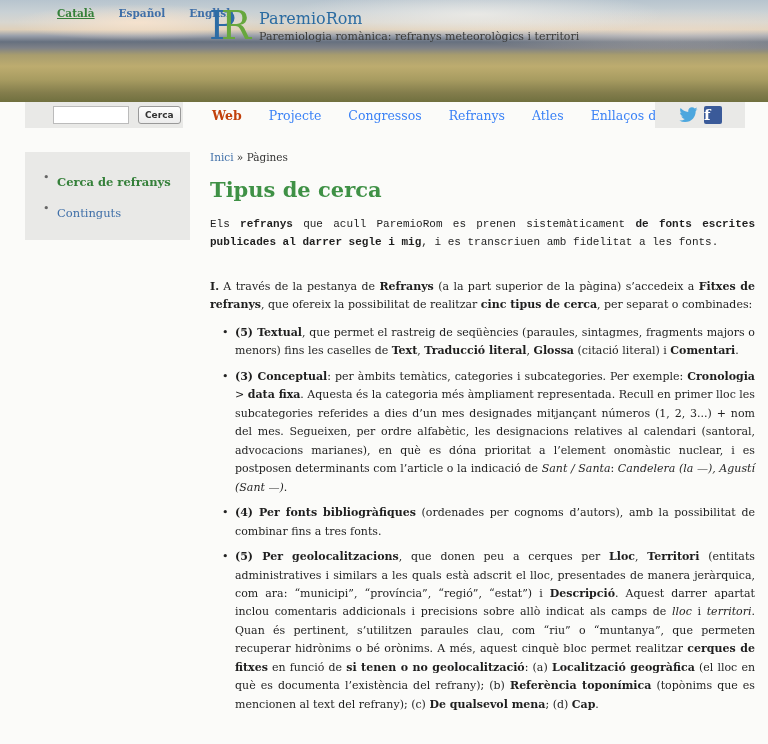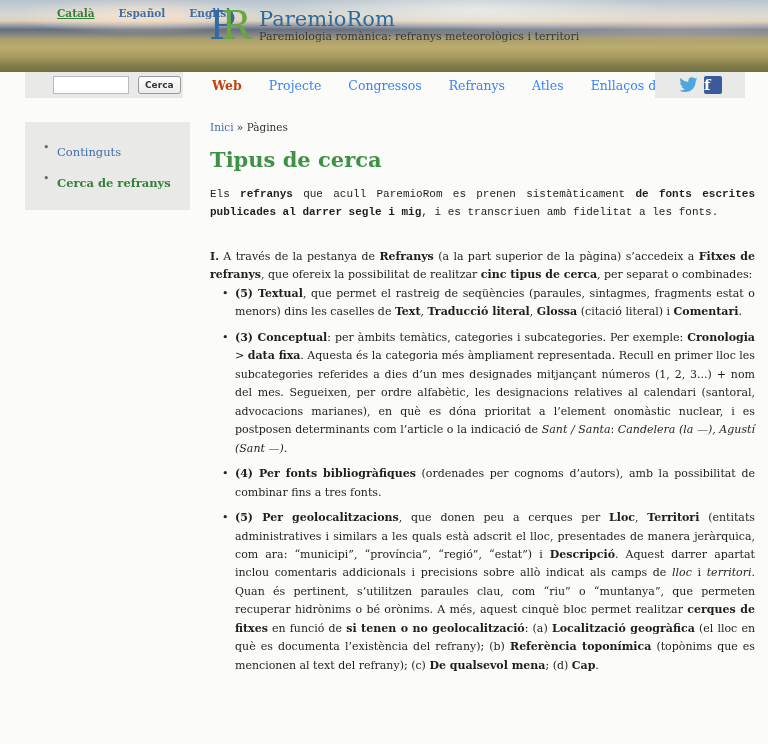--- a/index.html
+++ b/index.html
@@ -5,40 +5,40 @@
   * { margin:0; padding:0; box-sizing:border-box; }
   html,body { background:#e9e9e7; }
   .page {
     width:768px; height:744px; margin:0 auto; background:#fbfbf9;
     font-family:"DejaVu Serif", serif; color:#222;
     display:flex; flex-direction:column; overflow:hidden; position:relative;
   }
 
   
   .hero {
-    height:72px; position:relative; flex:0 0 auto;
+    height:102px; position:relative; flex:0 0 auto;
     background:
       radial-gradient(ellipse 180px 26px at 18% 22%, rgba(250,228,205,.85), transparent 70%),
       radial-gradient(ellipse 260px 34px at 62% 14%, rgba(248,244,238,.65), transparent 72%),
       radial-gradient(ellipse 300px 30px at 88% 30%, rgba(240,225,210,.5), transparent 75%),
       linear-gradient(180deg,
         #b7c4ce 0%, #c9d1d5 12%, #d8d6cf 22%, #dfd0ba 29%,
         #9aa0ab 35%, #66707f 41%, #7e8187 47%,
         #a89d6e 54%, #bdac6f 65%, #a89c61 78%, #837d4c 91%, #70703f 100%);
   }
   .langs { position:absolute; top:7px; left:57px; display:flex; gap:24px;
     font-size:10.5px; font-weight:bold; }
   .lang { color:#3f6fa8; text-decoration:none; cursor:pointer; }
   .lang.active { color:#35803a; text-decoration:underline; }
   .brand { position:absolute; left:209px; top:5px; display:flex; align-items:center; }
   .monogram { font-size:40px; line-height:40px; letter-spacing:0; cursor:pointer; }
   .mono-p { color:#2d6ca5; }
   .mono-r { color:#67a73e; margin-left:-15px; }
   .brand-text { margin-left:8px; padding-top:2px; }
-  .brand-title { font-size:21px; color:#2a6ba1; line-height:22px; cursor:pointer; }
+  .brand-title { font-size:16px; color:#2a6ba1; line-height:22px; cursor:pointer; }
   .brand-subtitle { font-size:11px; color:#3a3a38; line-height:14px; }
 
   
   .navbar { height:32px; flex:0 0 auto; background:#fbfbf9; position:relative; }
   .search-box { position:absolute; left:25px; top:0; width:158px; height:26px;
     background:#e9e9e7; display:flex; align-items:center; padding-left:28px; }
   .search-input { width:76px; height:18px; border:1px solid #bbb; background:#fff;
     font-family:"DejaVu Sans", sans-serif; font-size:10px; padding:0 3px; }
   .search-btn { margin-left:9px; height:18px; padding:0 6px;
     font-family:"DejaVu Sans", sans-serif; font-size:9px; font-weight:bold; color:#333;
@@ -63,21 +63,21 @@
   .side-item::before { content:"•"; position:absolute; left:0; top:0; color:#666; font-size:11px; }
   .side-link { font-size:11.5px; color:#3f6fa8; text-decoration:none; cursor:pointer; }
   .side-link.active { color:#35803a; font-weight:bold; }
 
   .main { width:545px; flex:0 0 auto; margin-left:20px; padding-top:17px; }
   .breadcrumb { font-size:10.5px; color:#333; margin-bottom:14px; }
   .breadcrumb a { color:#3f6fa8; text-decoration:none; cursor:pointer;text-align:center; }
   .page-title { font-size:21px; color:#3f9146; margin-bottom:13px; font-weight:bold; }
   .body-text { font-size:11px; line-height:1.68; text-align:justify; color:#1e1e1e; }
   p.intro { margin-bottom:26px;font-family:Liberation Mono, monospace; }
-  p.lead { }
+  p.lead { margin-bottom:9px; }
   ul.blist { list-style:none; margin:0 0 0 12px; }
   ul.blist li { position:relative; padding-left:13px; margin-bottom:7px; }
   ul.blist li::before { content:"•"; position:absolute; left:0; top:0; color:#222; font-size:11px; }
   ul.s1 { margin-bottom:27px; }
 </style>
 </head>
 <body>
 
 <div class="page">
 
@@ -116,42 +116,42 @@
           </svg>
       </span>
       <span class="icon-btn fb-badge">f</span>
     </div>
   </div>
 
   <div class="content-row">
     <aside class="sidebar">
       <div class="side-box">
         <div class="side-item">
-          <a class="side-link">Continguts</a>
+          <a class="side-link active">Cerca de refranys</a>
         </div>
         <div class="side-item">
-          <a class="side-link active">Cerca de refranys</a>
+          <a class="side-link">Continguts</a>
         </div>
       </div>
     </aside>
 
     <main class="main">
       <div class="breadcrumb">
         <a>Inici</a>
         <span>»</span>
         <span>Pàgines</span>
       </div>
 
       <h1 class="page-title">Tipus de cerca</h1>
 
       <p class="body-text intro"><span>Els </span><b>refranys</b><span> que acull ParemioRom es prenen sistemàticament </span><b>de fonts escrites publicades al darrer segle i mig</b><span>, i es transcriuen amb fidelitat a les fonts.</span></p>
 
       <p class="body-text lead"><b>I.</b><span> A través de la pestanya de </span><b>Refranys</b><span> (a la part superior de la pàgina) s’accedeix a </span><b>Fitxes de refranys</b><span>, que ofereix la possibilitat de realitzar </span><b>cinc tipus de cerca</b><span>, per separat o combinades:</span></p>
       <ul class="blist body-text s1">
-        <li><b>(5) Textual</b><span>, que permet el rastreig de seqüències (paraules, sintagmes, fragments estat o menors) dins les caselles de </span><b>Text</b><span>, </span><b>Traducció literal</b><span>, </span><b>Glossa</b><span> (citació literal) i </span><b>Comentari</b><span>.</span></li>
+        <li><b>(5) Textual</b><span>, que permet el rastreig de seqüències (paraules, sintagmes, fragments majors o menors) fins les caselles de </span><b>Text</b><span>, </span><b>Traducció literal</b><span>, </span><b>Glossa</b><span> (citació literal) i </span><b>Comentari</b><span>.</span></li>
         <li><b>(3) Conceptual</b><span>: per àmbits temàtics, categories i subcategories. Per exemple: </span><b>Cronologia</b><span> &gt; </span><b>data fixa</b><span>. Aquesta és la categoria més àmpliament representada. Recull en primer lloc les subcategories referides a dies d’un mes designades mitjançant números (1, 2, 3...) + nom del mes. Segueixen, per ordre alfabètic, les designacions relatives al calendari (santoral, advocacions marianes), en què es dóna prioritat a l’element onomàstic nuclear, i es postposen determinants com l’article o la indicació de </span><i>Sant / Santa</i><span>: </span><i>Candelera (la —), Agustí (Sant —)</i><span>.</span></li>
         <li><b>(4) Per fonts bibliogràfiques</b><span> (ordenades per cognoms d’autors), amb la possibilitat de combinar fins a tres fonts.</span></li>
         <li><b>(5) Per geolocalitzacions</b><span>, que donen peu a cerques per </span><b>Lloc</b><span>, </span><b>Territori</b><span> (entitats administratives i similars a les quals està adscrit el lloc, presentades de manera jeràrquica, com ara: “municipi”, “província”, “regió”, “estat”) i </span><b>Descripció</b><span>. Aquest darrer apartat inclou comentaris addicionals i precisions sobre allò indicat als camps de </span><i>lloc</i><span> i </span><i>territori</i><span>. Quan és pertinent, s’utilitzen paraules clau, com “riu” o “muntanya”, que permeten recuperar hidrònims o bé orònims. A més, aquest cinquè bloc permet realitzar </span><b>cerques de fitxes</b><span> en funció de </span><b>si tenen o no geolocalització</b><span>: (a) </span><b>Localització geogràfica</b><span> (el lloc en què es documenta l’existència del refrany); (b) </span><b>Referència toponímica</b><span> (topònims que es mencionen al text del refrany); (c) </span><b>De qualsevol mena</b><span>; (d) </span><b>Cap</b><span>.</span></li>
       </ul>
 
     </main>
   </div>
 
 </div>
 

